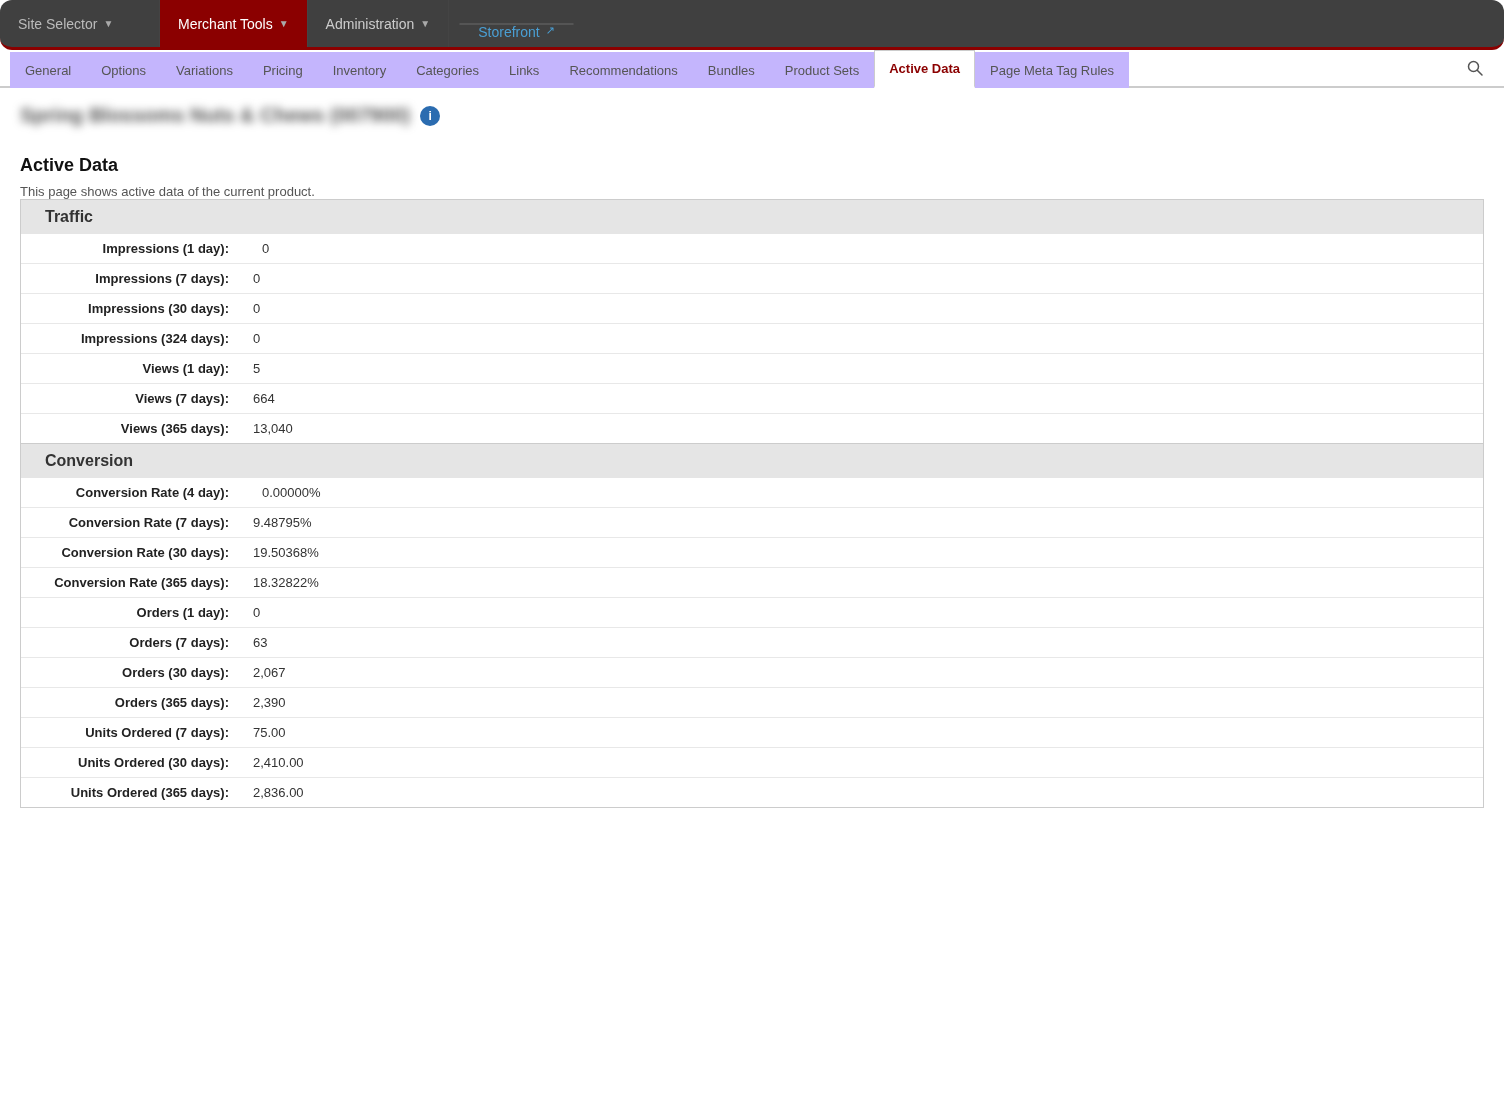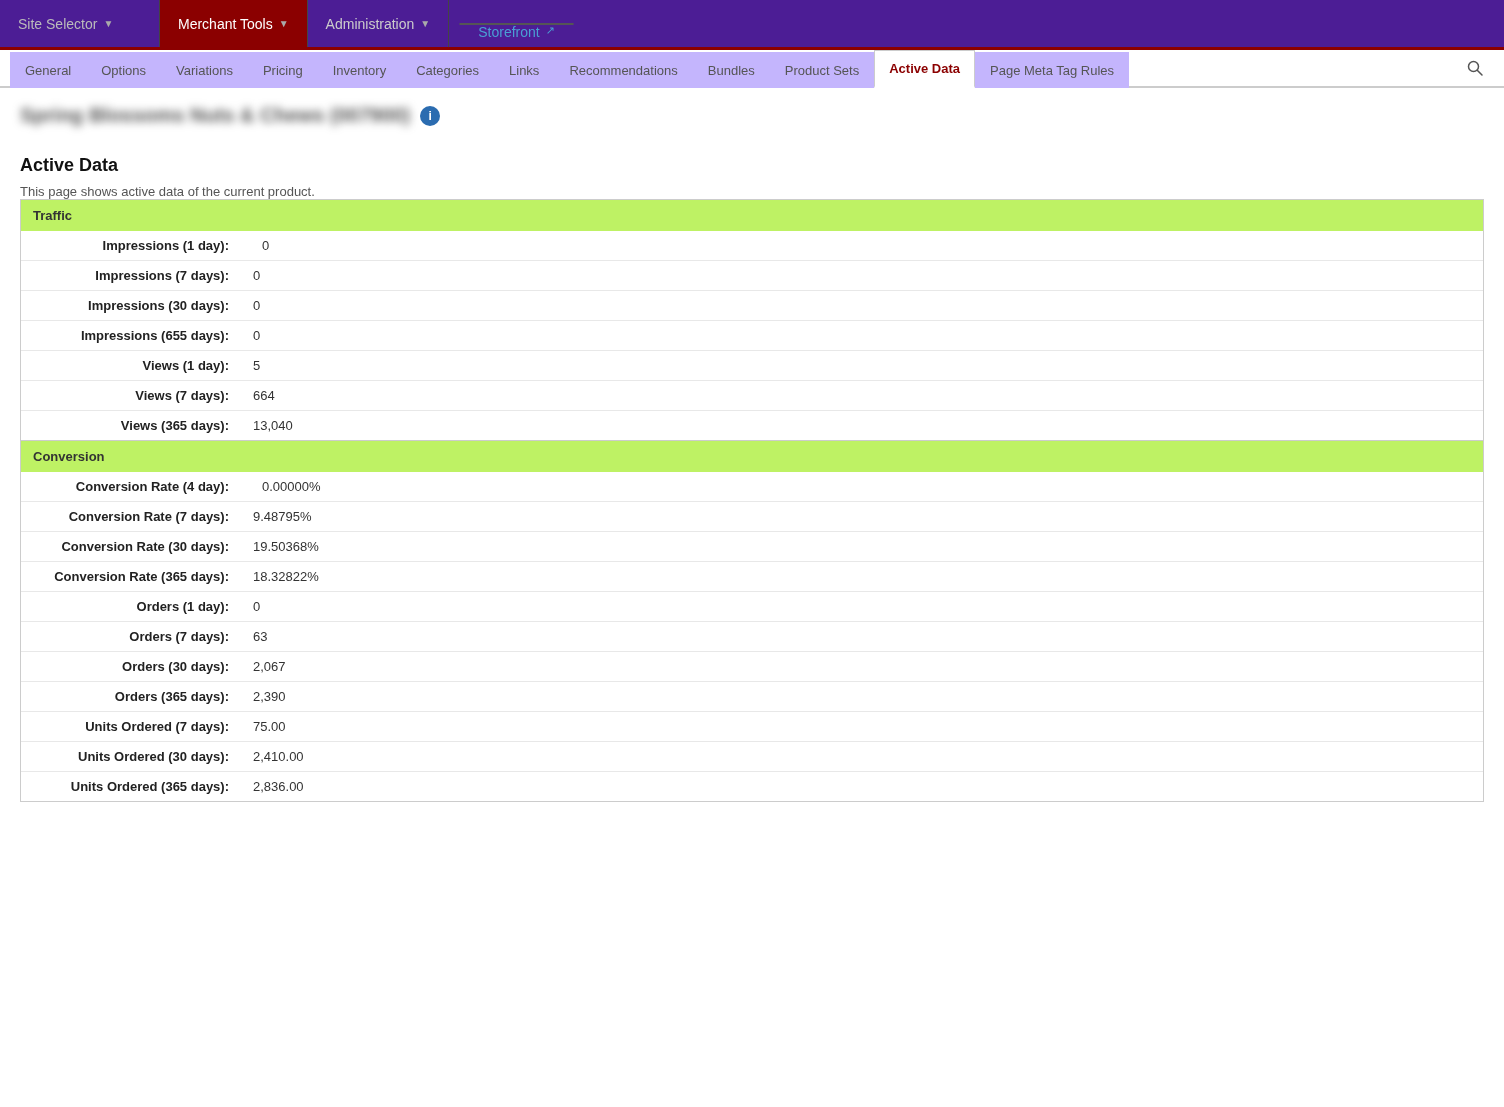--- a/index.html
+++ b/index.html
@@ -2,23 +2,24 @@
 <html><head>
   <meta charset="utf-8">
   <style>
     * { box-sizing: border-box; margin: 0; padding: 0; }
     body { font-family: Arial, sans-serif; font-size: 13px; background: #fff; color: #333; }
 
     
     .top-nav {
       display: flex;
       align-items: stretch;
-      background: #4c1d95;
+      background: #404040;
       border-bottom: 3px solid #8b0000;
       height: 50px;
+      border-radius: 12px;
     }
     .top-nav-item {
       display: flex;
       align-items: center;
       padding: 0 18px;
       color: #ccc;
       cursor: pointer;
       font-size: 14px;
       gap: 6px;
       border-right: 1px solid #444;
@@ -122,25 +123,25 @@
       font-size: 18px;
       font-weight: bold;
       color: #111;
       margin-bottom: 8px;
     }
     .page-description {
       font-size: 13px;
       color: #555;
     }
     .section-header {
-      background: #bef264;
-      font-weight: bold;
-      font-size: 13px;
+      background: #e5e5e5;
+      font-weight: bold;
+      font-size: 16px;
       color: #333;
-      padding: 8px 12px;
+      padding: 8px 24px;
     }
     .data-row {
       display: flex;
       border-top: 1px solid #e8e8e8;
     }
     .data-row:first-child {
       border-top: none;
       gap: 9px;
     }
     .data-label {
@@ -230,21 +231,21 @@
   </div>
         <div class="data-row">
     <div class="data-label">Impressions (7 days):</div>
     <div class="data-value">0</div>
   </div>
         <div class="data-row">
     <div class="data-label">Impressions (30 days):</div>
     <div class="data-value">0</div>
   </div>
         <div class="data-row">
-    <div class="data-label">Impressions (655 days):</div>
+    <div class="data-label">Impressions (324 days):</div>
     <div class="data-value">0</div>
   </div>
         <div class="data-row">
     <div class="data-label">Views (1 day):</div>
     <div class="data-value">5</div>
   </div>
         <div class="data-row">
     <div class="data-label">Views (7 days):</div>
     <div class="data-value">664</div>
   </div>

